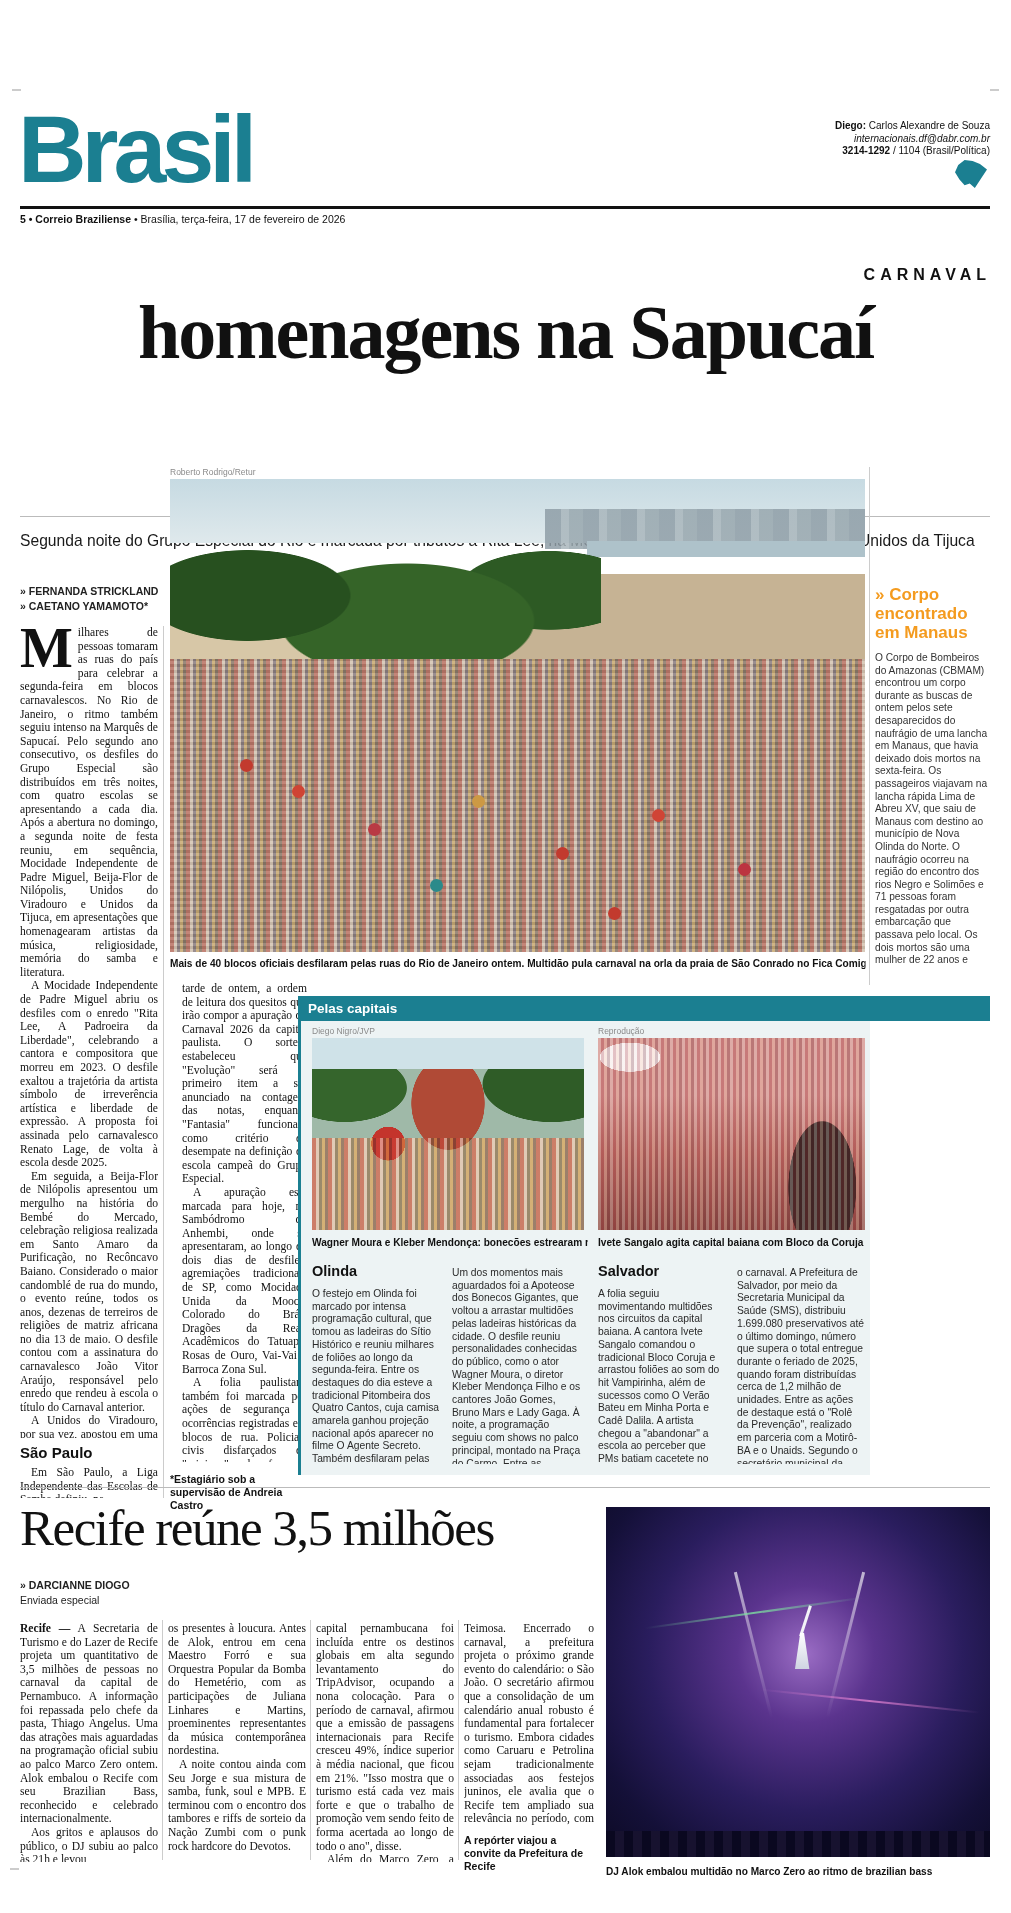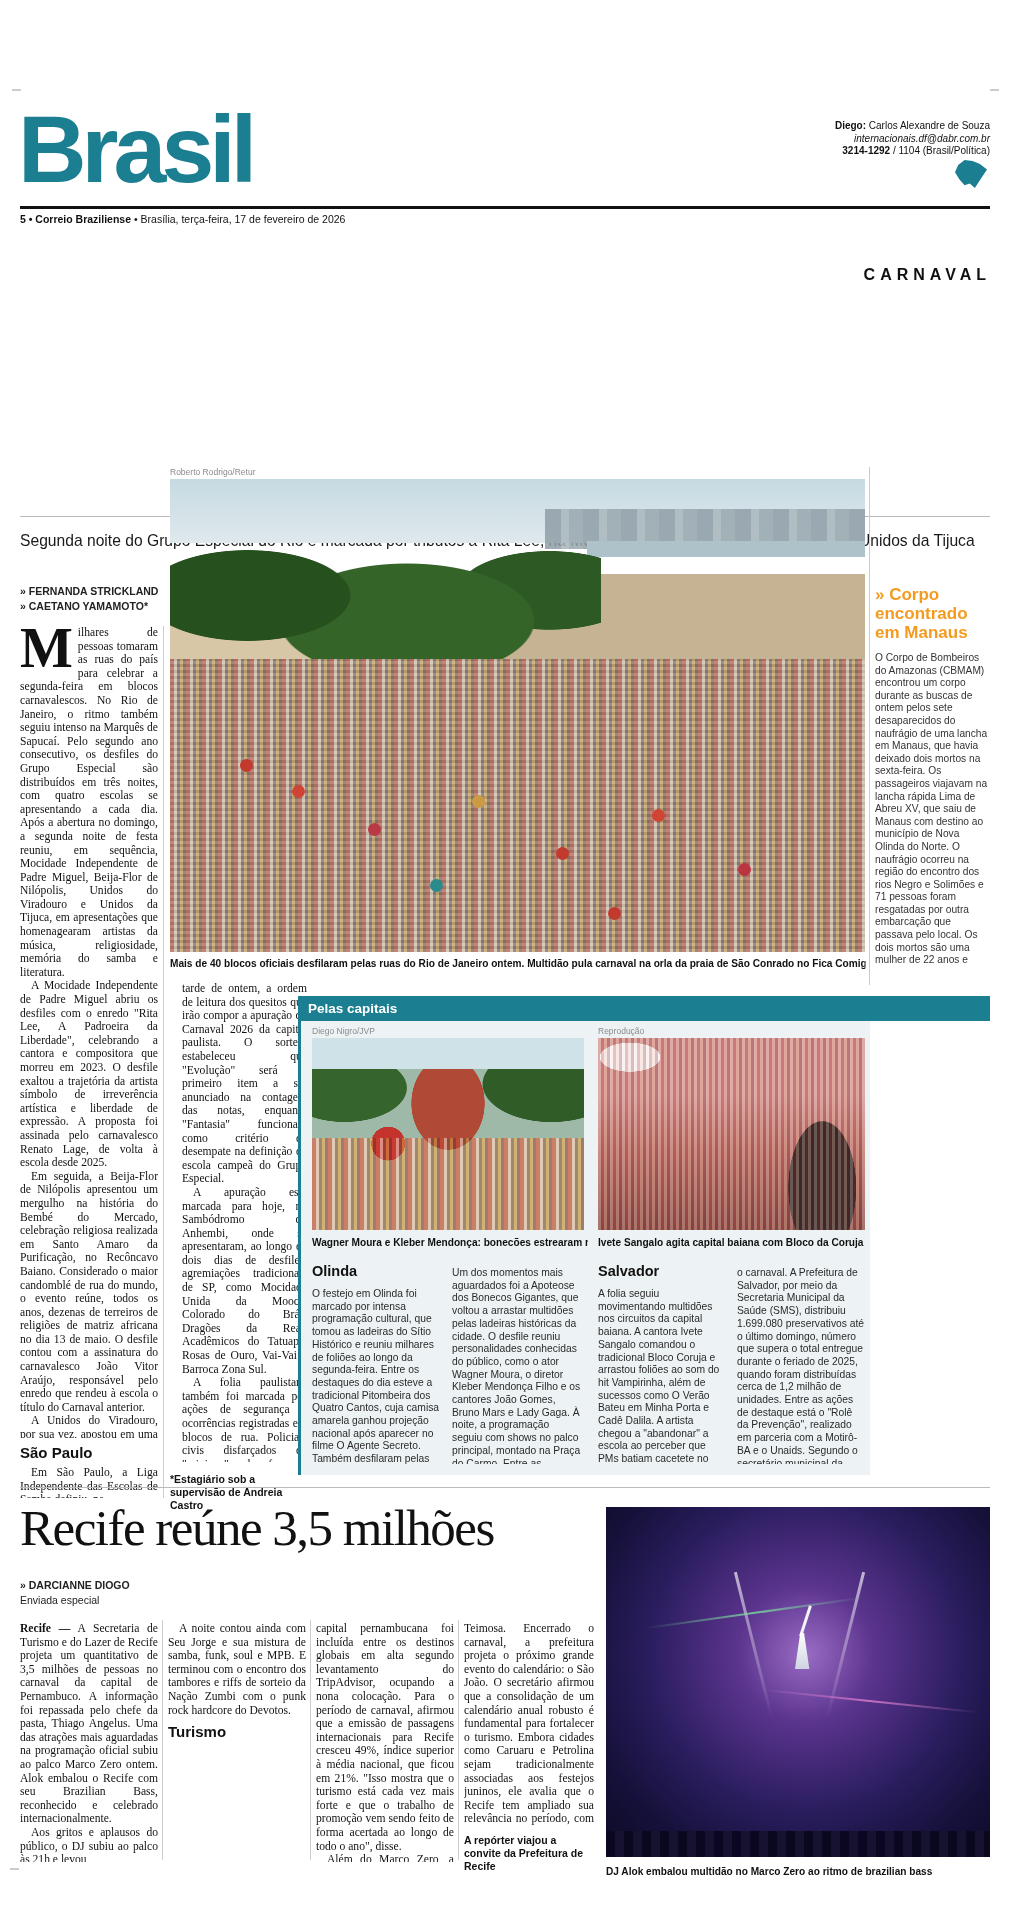--- a/index.html
+++ b/index.html
@@ -88,20 +88,21 @@
   <div><b>3214-1292</b><span> / 1104 (Brasil/Política)</span></div>
 </div>
 <div class="mapicon" style="right:24px;top:160px;width:32px;height:28px;"></div>
 <div class="abs rule" style="left:20px;top:206px;width:970px;height:3px;"></div>
 <div class="abs dateline" style="left:20px;top:213px;">
   <b>5 • Correio Braziliense</b><span> • Brasília, terça-feira, 17 de fevereiro de 2026</span>
 </div>
 
 <div class="abs kicker" style="left:20px;top:266px;">CARNAVAL</div>
 <div class="abs headline" style="left:20px;top:292px;">
+  <div>homenagens na Sapucaí</div>
 </div>
 <div class="abs grule" style="left:20px;top:516px;width:970px;height:1px;"></div>
 <div class="abs deck" style="left:20px;top:531px;">Segunda noite do Grupo Especial do Rio é marcada por tributos a Rita Lee, na Mocidade, e Carolina Maria de Jesus, na Unidos da Tijuca</div>
 
 <div class="abs byline" style="left:20px;top:584px;">
   <div>» FERNANDA STRICKLAND</div>
   <div>» CAETANO YAMAMOTO*</div>
 </div>
 
 <div class="vrule" style="left:163px;top:626px;height:872px;"></div>
@@ -181,20 +182,21 @@
 
 <div class="vrule" style="left:162px;top:1620px;height:240px;"></div>
 <div class="vrule" style="left:310px;top:1620px;height:240px;"></div>
 <div class="vrule" style="left:458px;top:1620px;height:240px;"></div>
 
 <div class="abs bodycol" style="left:20px;top:1622px;width:138px;height:240px;">
   <p><b>Recife —</b><span> A Secretaria de Turismo e do Lazer de Recife projeta um quantitativo de 3,5 milhões de pessoas no carnaval da capital de Pernambuco. A informação foi repassada pelo chefe da pasta, Thiago Angelus. Uma das atrações mais aguardadas na programação oficial subiu ao palco Marco Zero ontem. Alok embalou o Recife com seu Brazilian Bass, reconhecido e celebrado internacionalmente.</span></p>
   <p class="ind">Aos gritos e aplausos do público, o DJ subiu ao palco às 21h e levou</p>
 </div>
 <div class="abs bodycol" style="left:168px;top:1622px;width:138px;height:240px;">
+  <p>os presentes à loucura. Antes de Alok, entrou em cena Maestro Forró e sua Orquestra Popular da Bomba do Hemetério, com as participações de Juliana Linhares e Martins, proeminentes representantes da música contemporânea nordestina.</p>
   <p class="ind">A noite contou ainda com Seu Jorge e sua mistura de samba, funk, soul e MPB. E terminou com o encontro dos tambores e riffs de sorteio da Nação Zumbi com o punk rock hardcore do Devotos.</p>
   <div class="subhead" style="margin:8px 0 5px 0;">Turismo</div>
 
 </div>
 <div class="abs bodycol" style="left:316px;top:1622px;width:138px;height:240px;">
   <p>capital pernambucana foi incluída entre os destinos globais em alta segundo levantamento do TripAdvisor, ocupando a nona colocação. Para o período de carnaval, afirmou que a emissão de passagens internacionais para Recife cresceu 49%, índice superior à média nacional, que ficou em 21%. "Isso mostra que o turismo está cada vez mais forte e que o trabalho de promoção vem sendo feito de forma acertada ao longo de todo o ano", disse.</p>
   <p class="ind">Além do Marco Zero, a prefeitura reforçou a descentralização da programação, com polos em diferentes bairros, como Brasília</p>
 </div>
 <div class="abs bodycol" style="left:464px;top:1622px;width:130px;height:205px;">Teimosa. Encerrado o carnaval, a prefeitura projeta o próximo grande evento do calendário: o São João. O secretário afirmou que a consolidação de um calendário anual robusto é fundamental para fortalecer o turismo. Embora cidades como Caruaru e Petrolina sejam tradicionalmente associadas aos festejos juninos, ele avalia que o Recife tem ampliado sua relevância no período, com programação voltada à cultura popular e ao forró pé de serra.</div>
 <div class="abs footnote" style="left:464px;top:1834px;width:130px;">A repórter viajou a convite da Prefeitura de Recife</div>

